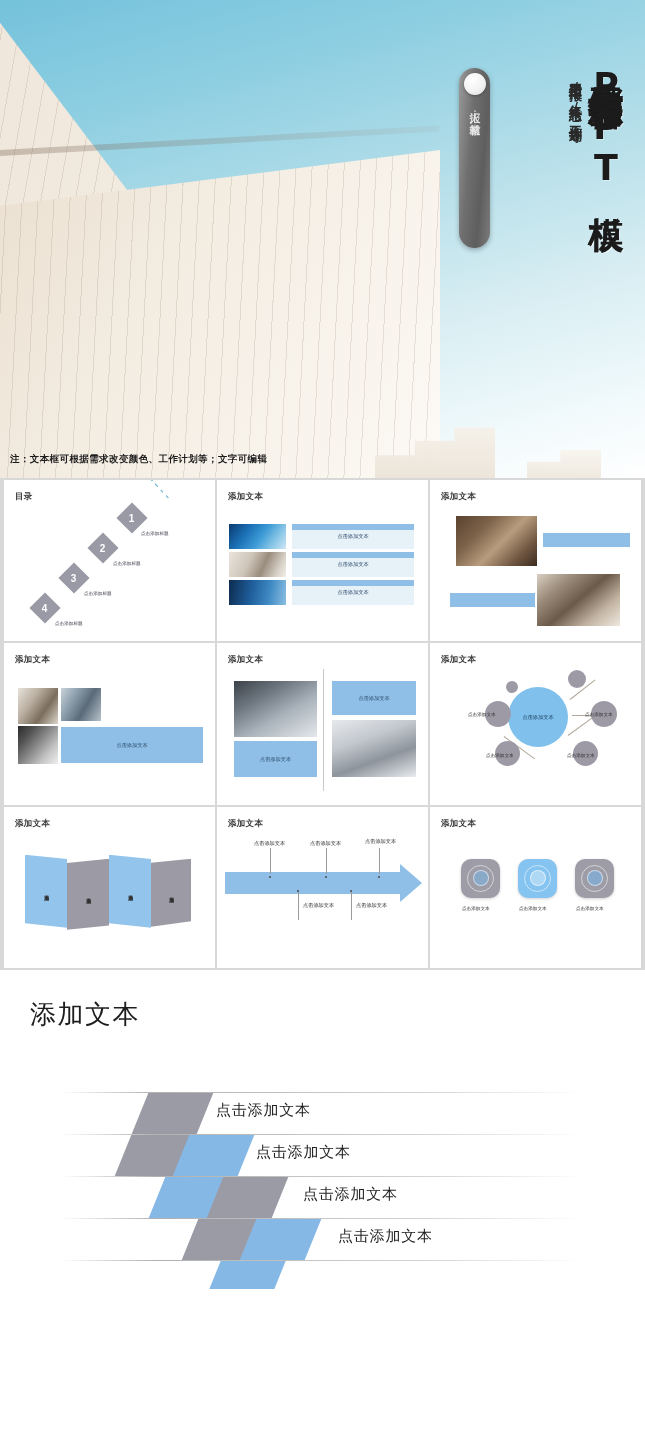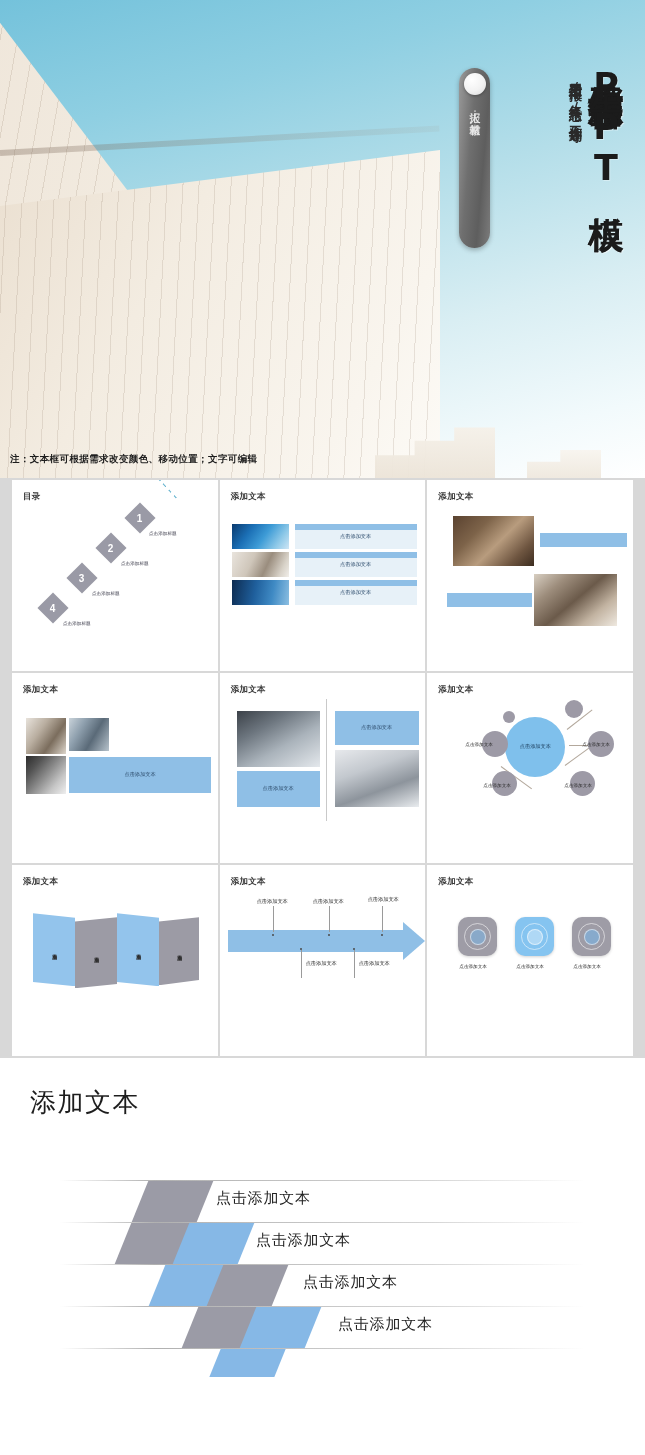--- a/index.html
+++ b/index.html
@@ -132,27 +132,27 @@
     font-size: 9.5px;
     font-weight: 700;
     color: #1d1d1d;
     letter-spacing: .4px;
     white-space: nowrap;
     font-family: "DejaVu Sans", "Liberation Sans", sans-serif;
   }
 
   
   .grid {
-    width: 645px; height: 580px;
+    width: 645px; height: 492px;
     background: #d8d8d8;
     display: grid;
     grid-template-columns: repeat(3, 1fr);
     grid-template-rows: repeat(3, 1fr);
     gap: 2px;
-    padding: 2px 12px;
+    padding: 2px 4px;
   }
   .card {
     background: #fff;
     position: relative;
     overflow: hidden;
   }
   .card-title {
     position: absolute;
     left: 11px; top: 11px;
     font-size: 8.5px;
@@ -274,21 +274,21 @@
   <div class="stairs-2"></div>
 
   <div class="hero-title">销售工作总结报告PPT模板</div>
   <div class="hero-sub">适用于工作汇报/年终总结/工作计划等</div>
 
   <div class="pill">
     <div class="pill-dot"></div>
     <div class="pill-text">汇报人：站长素材</div>
   </div>
 
-  <div class="hero-note">注：文本框可根据需求改变颜色、移动位置；文字可编辑</div>
+  <div class="hero-note">注：文本框可根据需求改变颜色、工作计划等；文字可编辑</div>
 </section>
 
 <section class="grid">
 
   <div class="card">
     <div class="card-title">目录</div>
 
     <div class="cat-line dashed" style="left:165px;top:18px;transform:rotate(137deg);height:155px;"></div>
 
     <div class="diamond" style="left:117px;top:27px;">

